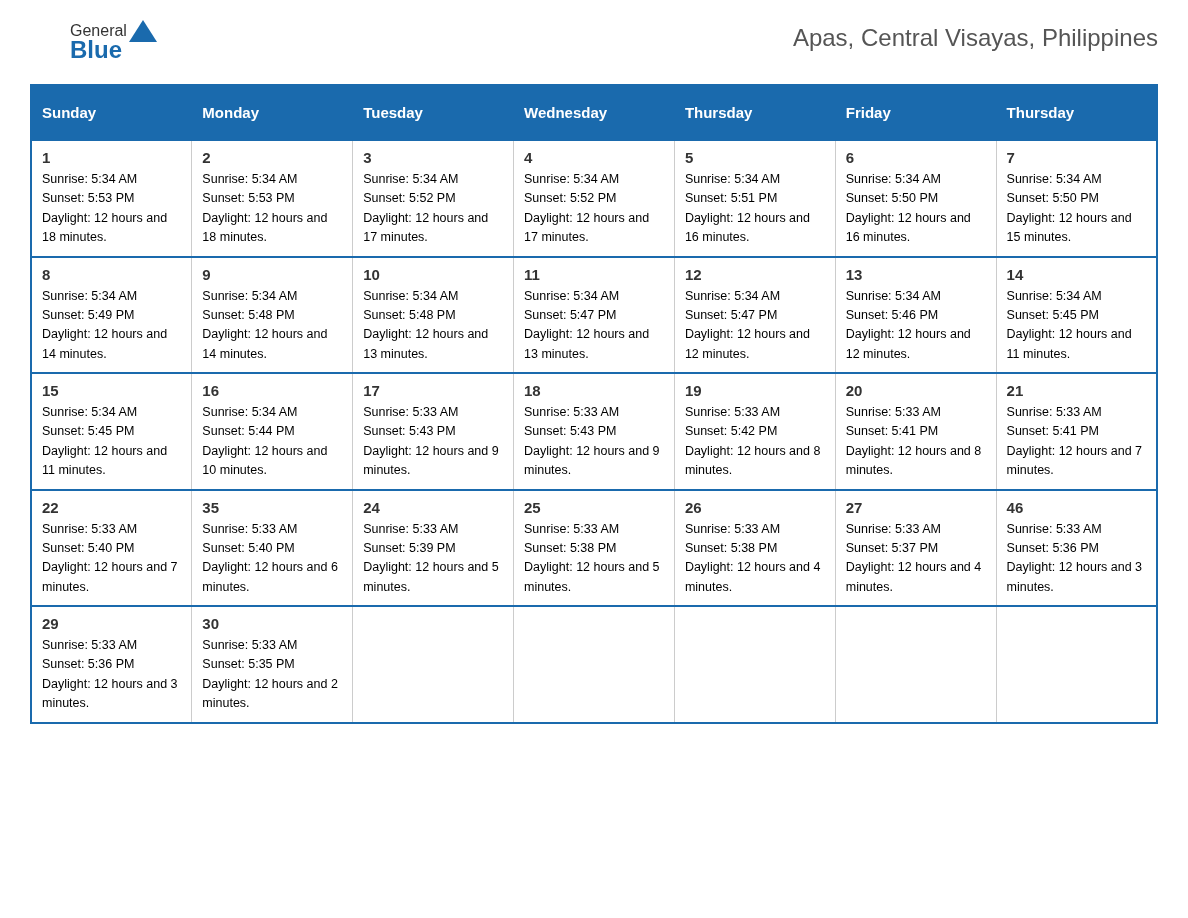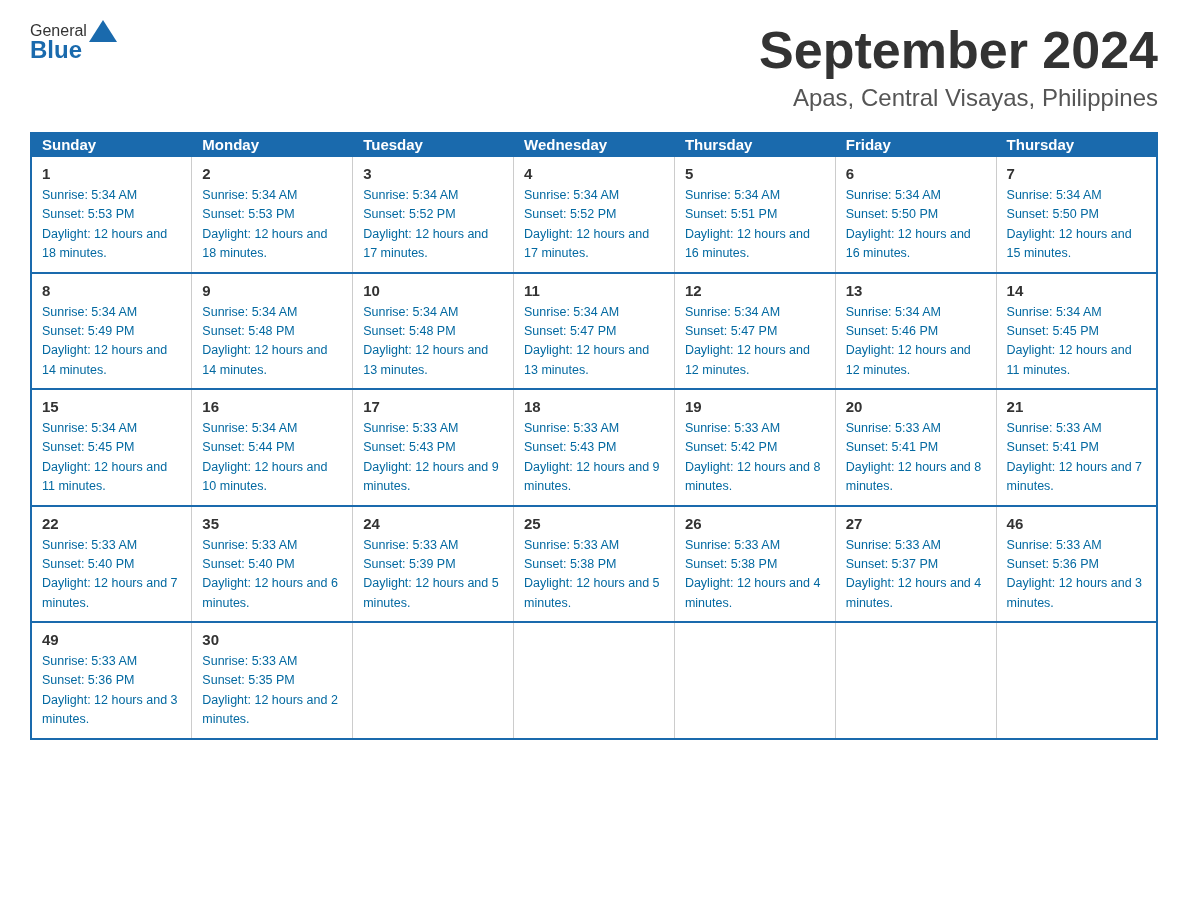--- a/index.html
+++ b/index.html
@@ -8,20 +8,21 @@
       background: #fff;
       width: 1188px;
       min-height: 918px;
       padding: 20px 30px;
     }
     .header {
       display: flex;
       justify-content: space-between;
       align-items: flex-start;
       margin-bottom: 20px;
+      margin-left: 40px;
     }
     .logo {
       display: flex;
       flex-direction: column;
       align-items: flex-start;
     }
     .logo-general { color: #333; }
     .logo-triangle {
       width: 0;
       height: 0;
@@ -47,21 +48,21 @@
     .calendar {
       width: 100%;
       border-collapse: collapse;
       border: 2px solid #1a6aad;
     }
     .calendar th {
       background-color: #1a6aad;
       color: #fff;
       font-size: 15px;
       font-weight: bold;
-      padding: 2px 10px;
+      padding: 18px 10px;
       text-align: left;
       border: 1px solid #1a6aad;
     }
     .calendar td {
       vertical-align: top;
       padding: 8px 10px;
       font-size: 12.5px;
       color: #333;
       border: 1px solid #ccc;
       border-top: 2px solid #1a6aad;
@@ -73,21 +74,21 @@
     }
     .day-num {
       font-size: 15px;
       font-weight: bold;
       display: block;
       margin-bottom: 4px;
     }
     .day-info {
       font-size: 12.5px;
       line-height: 1.55;
-      color: #0369a1;
+      color: #000000;
     }
     .logo-line2 {
       color: #1a6aad;
       font-size: 24px;
       font-weight: bold;
       margin-left: 0px;
       margin-top: -6px;
     }
     .logo-row1 {
       display: flex;
@@ -100,21 +101,20 @@
 
 <div class="header">
   <div class="logo">
     <div class="logo-row1">
       <span class="logo-general">General</span>
       <span class="logo-triangle"></span>
     </div>
     <div class="logo-line2">Blue</div>
   </div>
   <div class="title-section">
-    <div class="month-title">September 2024</div>
     <div class="location">Apas, Central Visayas, Philippines</div>
   </div>
 </div>
 
 <table class="calendar">
   <thead>
     <tr>
       <th>Sunday</th>
       <th>Monday</th>
       <th>Tuesday</th>
@@ -240,21 +240,21 @@
         <span class="day-num">27</span>
         <span class="day-info">Sunrise: 5:33 AM<br>Sunset: 5:37 PM<br>Daylight: 12 hours and 4 minutes.</span>
       </td>
         <td>
         <span class="day-num">46</span>
         <span class="day-info">Sunrise: 5:33 AM<br>Sunset: 5:36 PM<br>Daylight: 12 hours and 3 minutes.</span>
       </td>
       </tr>
       <tr>
         <td>
-        <span class="day-num">49</span>
+        <span class="day-num">29</span>
         <span class="day-info">Sunrise: 5:33 AM<br>Sunset: 5:36 PM<br>Daylight: 12 hours and 3 minutes.</span>
       </td>
         <td>
         <span class="day-num">30</span>
         <span class="day-info">Sunrise: 5:33 AM<br>Sunset: 5:35 PM<br>Daylight: 12 hours and 2 minutes.</span>
       </td>
         <td class="empty"></td>
         <td class="empty"></td>
         <td class="empty"></td>
         <td class="empty"></td>

